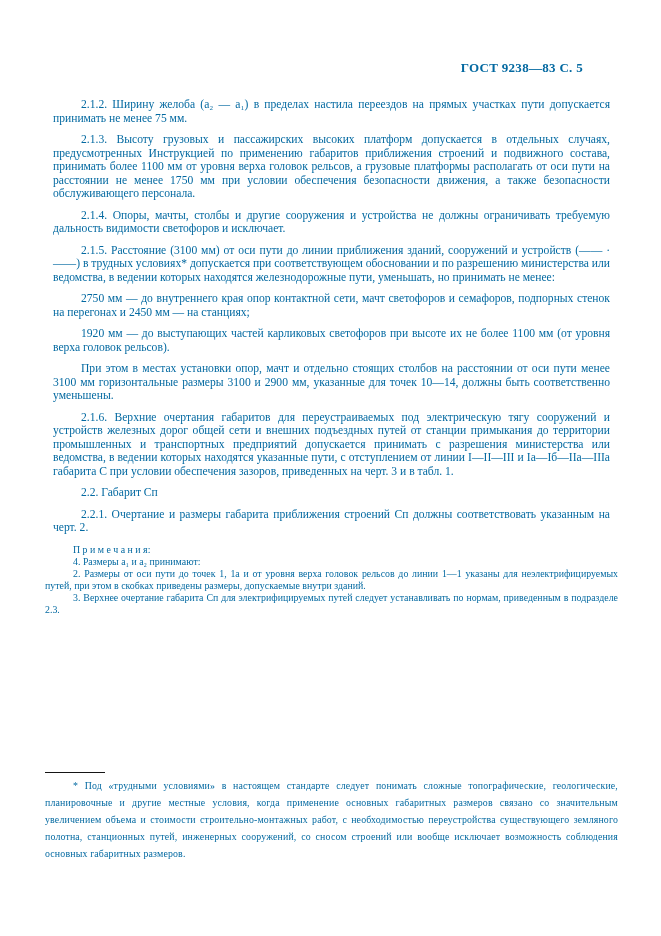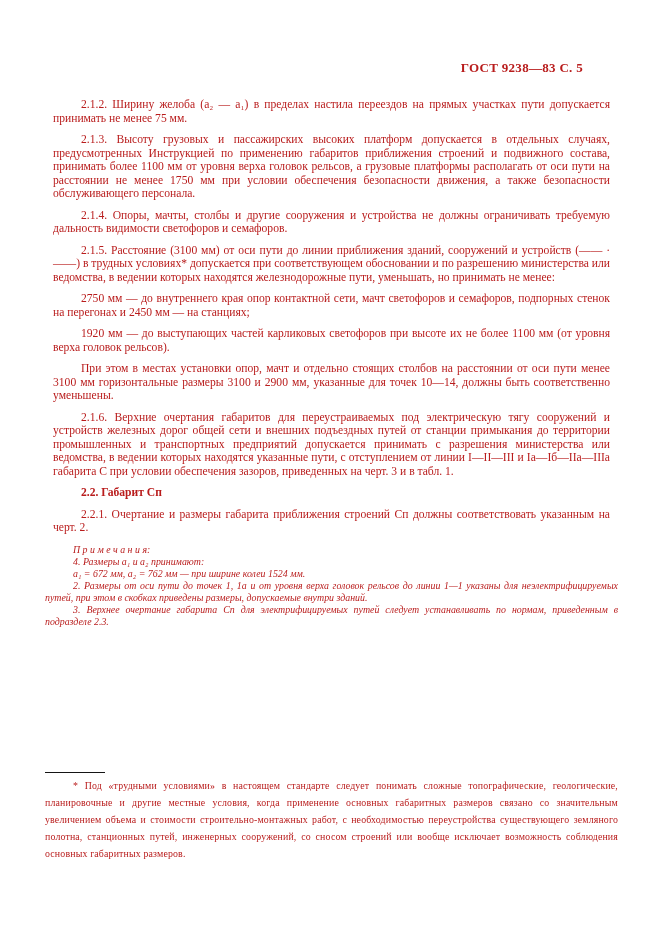--- a/index.html
+++ b/index.html
@@ -6,21 +6,21 @@
     margin: 0;
     padding: 0;
     background: #ffffff;
   }
   .page {
     position: relative;
     width: 661px;
     height: 936px;
     background: #ffffff;
     font-family: "Liberation Serif", "DejaVu Serif", serif;
-    color: #b91c1c;
+    color: #0369a1;
     overflow: hidden;
   }
   .page-header {
     position: absolute;
     top: 60px;
     right: 78px;
     font-size: 13px;
     font-weight: bold;
     letter-spacing: 0.3px;
     white-space: nowrap;
@@ -32,32 +32,31 @@
     width: 573px;
     font-size: 11.6px;
     line-height: 13.5px;
     text-align: justify;
   }
   .para {
     margin: 8px;
     text-indent: 28px;
   }
   .para.bold {
-    font-weight: bold;
+    font-weight: normal;
   }
   .notes {
     margin-top: 9px;
     font-size: 9.9px;
     line-height: 12px;
   }
   .note {
     margin: 0;
     text-indent: 28px;
     text-align: justify;
-    font-style: italic;
   }
   .footnote {
     position: absolute;
     left: 45px;
     top: 772px;
     width: 573px;
   }
   .footnote-rule {
     width: 60px;
     height: 0;
@@ -76,33 +75,32 @@
 </head>
 <body>
 
 <div class="page">
 
   <div class="page-header">ГОСТ 9238—83 С. 5</div>
 
   <div class="content">
     <p class="para">2.1.2. Ширину желоба (a₂ — a₁) в пределах настила переездов на прямых участках пути допускается принимать не менее 75 мм.</p>
     <p class="para">2.1.3. Высоту грузовых и пассажирских высоких платформ допускается в отдельных случаях, предусмотренных Инструкцией по применению габаритов приближения строений и подвижного состава, принимать более 1100 мм от уровня верха головок рельсов, а грузовые платформы располагать от оси пути на расстоянии не менее 1750 мм при условии обеспечения безопасности движения, а также безопасности обслуживающего персонала.</p>
-    <p class="para">2.1.4. Опоры, мачты, столбы и другие сооружения и устройства не должны ограничивать требуемую дальность видимости светофоров и семафоров.</p>
+    <p class="para">2.1.4. Опоры, мачты, столбы и другие сооружения и устройства не должны ограничивать требуемую дальность видимости светофоров и исключает.</p>
     <p class="para">2.1.5. Расстояние (3100 мм) от оси пути до линии приближения зданий, сооружений и устройств (—— · ——) в трудных условиях* допускается при соответствующем обосновании и по разрешению министерства или ведомства, в ведении которых находятся железнодорожные пути, уменьшать, но принимать не менее:</p>
     <p class="para">2750 мм — до внутреннего края опор контактной сети, мачт светофоров и семафоров, подпорных стенок на перегонах и 2450 мм — на станциях;</p>
     <p class="para">1920 мм — до выступающих частей карликовых светофоров при высоте их не более 1100 мм (от уровня верха головок рельсов).</p>
     <p class="para">При этом в местах установки опор, мачт и отдельно стоящих столбов на расстоянии от оси пути менее 3100 мм горизонтальные размеры 3100 и 2900 мм, указанные для точек 10—14, должны быть соответственно уменьшены.</p>
     <p class="para">2.1.6. Верхние очертания габаритов для переустраиваемых под электрическую тягу сооружений и устройств железных дорог общей сети и внешних подъездных путей от станции примыкания до территории промышленных и транспортных предприятий допускается принимать с разрешения министерства или ведомства, в ведении которых находятся указанные пути, с отступлением от линии I—II—III и Iа—Iб—IIа—IIIа габарита С при условии обеспечения зазоров, приведенных на черт. 3 и в табл. 1.</p>
     <p class="para bold">2.2. Габарит Сп</p>
     <p class="para">2.2.1. Очертание и размеры габарита приближения строений Сп должны соответствовать указанным на черт. 2.</p>
 
     <div class="notes">
       <p class="note">П р и м е ч а н и я:</p>
       <p class="note">4. Размеры a₁ и a₂ принимают:</p>
-      <p class="note">a₁ = 672 мм, a₂ = 762 мм — при ширине колеи 1524 мм.</p>
       <p class="note">2. Размеры от оси пути до точек 1, 1а и от уровня верха головок рельсов до линии 1—1 указаны для неэлектрифицируемых путей, при этом в скобках приведены размеры, допускаемые внутри зданий.</p>
       <p class="note">3. Верхнее очертание габарита Сп для электрифицируемых путей следует устанавливать по нормам, приведенным в подразделе 2.3.</p>
     </div>
   </div>
 
   <div class="footnote">
     <div class="footnote-rule"></div>
     <p class="footnote-text">* Под «трудными условиями» в настоящем стандарте следует понимать сложные топографические, геологические, планировочные и другие местные условия, когда применение основных габаритных размеров связано со значительным увеличением объема и стоимости строительно-монтажных работ, с необходимостью переустройства существующего земляного полотна, станционных путей, инженерных сооружений, со сносом строений или вообще исключает возможность соблюдения основных габаритных размеров.</p>
   </div>
 

